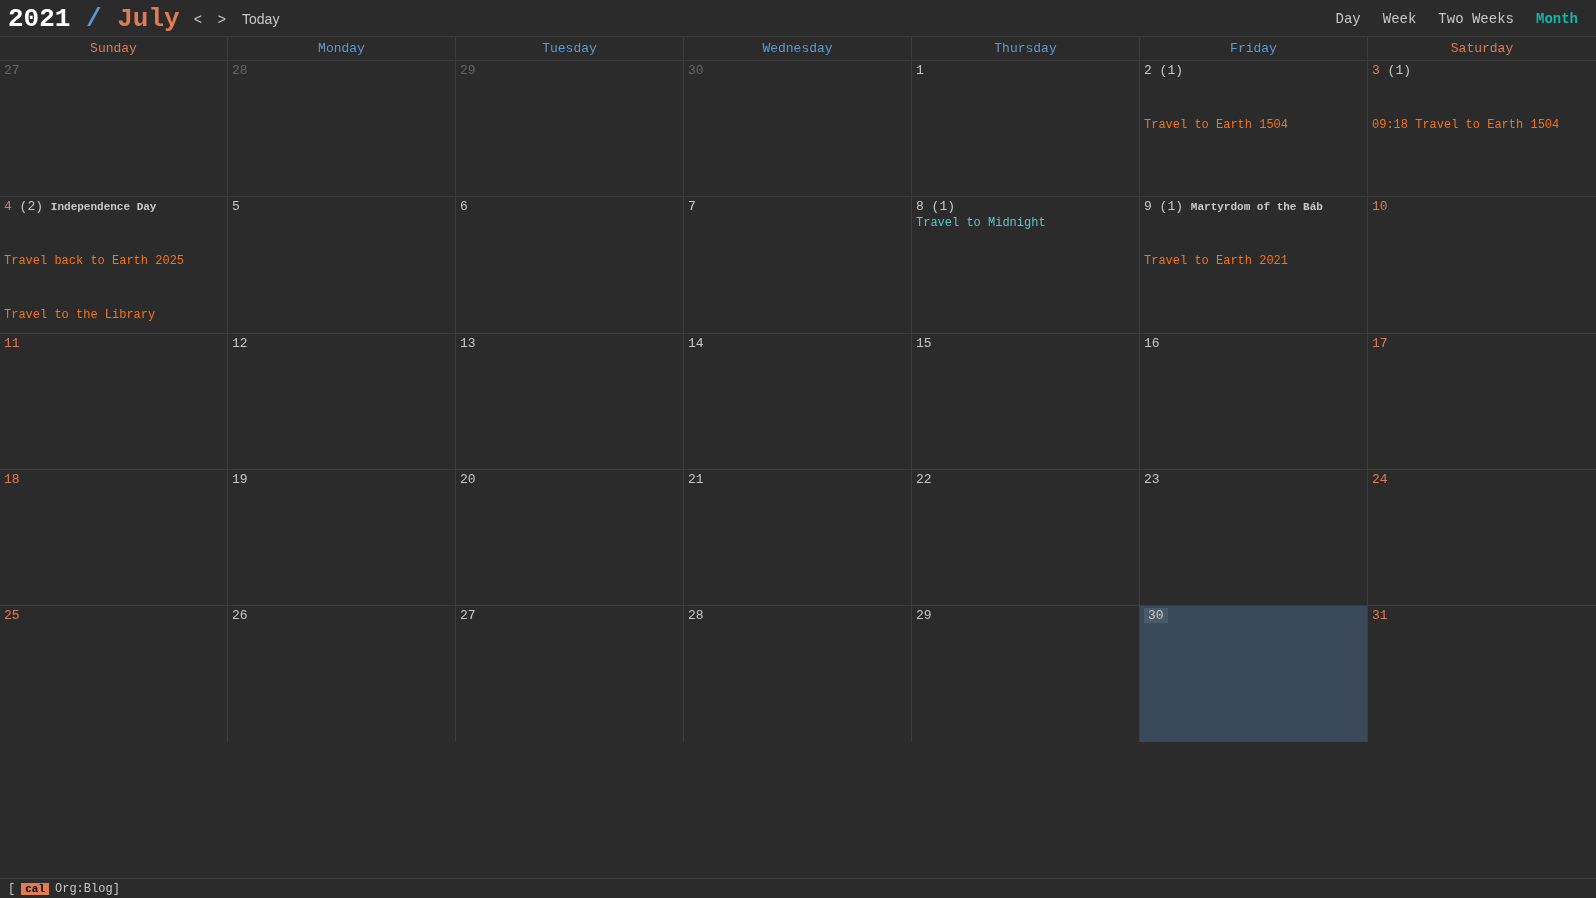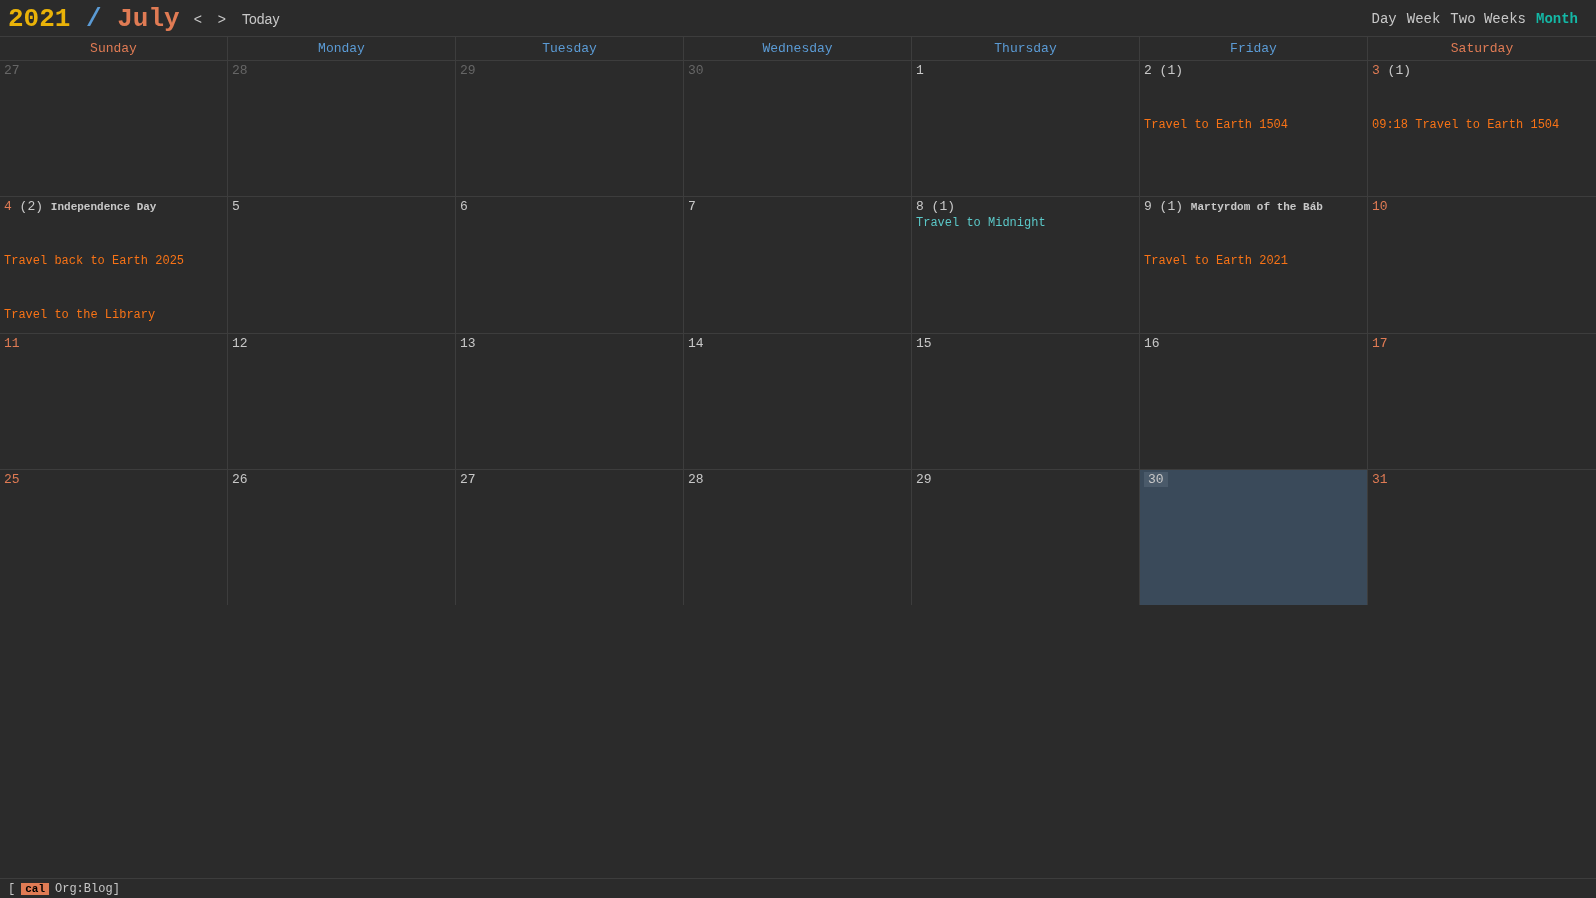--- a/index.html
+++ b/index.html
@@ -15,42 +15,42 @@
       padding: 4px 8px 2px 8px;
       display: flex;
       align-items: center;
       gap: 0;
     }
     #title {
       font-size: 26px;
       font-weight: bold;
       color: #5b9bd5;
     }
-    #title span.year { color: #eab308; }
+    #title span.year { color: #ffffff; }
     #title span.sep { color: #5b9bd5; }
     #title span.month { color: #e07b54; }
     #nav {
       display: flex;
       align-items: center;
       gap: 8px;
       margin-left: 10px;
       font-size: 14px;
     }
     #nav button {
       background: none;
       border: none;
       color: #c8c8c8;
       cursor: pointer;
       font-size: 14px;
       padding: 0 4px;
     }
     #view-switcher {
       margin-left: auto;
       display: flex;
-      gap: 10px;
+      gap: 22px;
       align-items: center;
       font-size: 14px;
       padding-right: 10px;
     }
     .view-btn {
       color: #c8c8c8;
       cursor: pointer;
       background: none;
       border: none;
       font-family: inherit;
@@ -243,20 +243,43 @@
         <div class="cell-date">15</div>
       </div>
       <div class="calendar-cell">
         <div class="cell-date">16</div>
       </div>
       <div class="calendar-cell">
         <div class="cell-date saturday">17</div>
       </div>
     </div>
 
+    <div class="calendar-week">
+      <div class="calendar-cell">
+        <div class="cell-date sunday">18</div>
+      </div>
+      <div class="calendar-cell">
+        <div class="cell-date">19</div>
+      </div>
+      <div class="calendar-cell">
+        <div class="cell-date">20</div>
+      </div>
+      <div class="calendar-cell">
+        <div class="cell-date">21</div>
+      </div>
+      <div class="calendar-cell">
+        <div class="cell-date">22</div>
+      </div>
+      <div class="calendar-cell">
+        <div class="cell-date">23</div>
+      </div>
+      <div class="calendar-cell">
+        <div class="cell-date saturday">24</div>
+      </div>
+    </div>
 
     <div class="calendar-week">
       <div class="calendar-cell">
         <div class="cell-date sunday">25</div>
       </div>
       <div class="calendar-cell">
         <div class="cell-date">26</div>
       </div>
       <div class="calendar-cell">
         <div class="cell-date">27</div>

